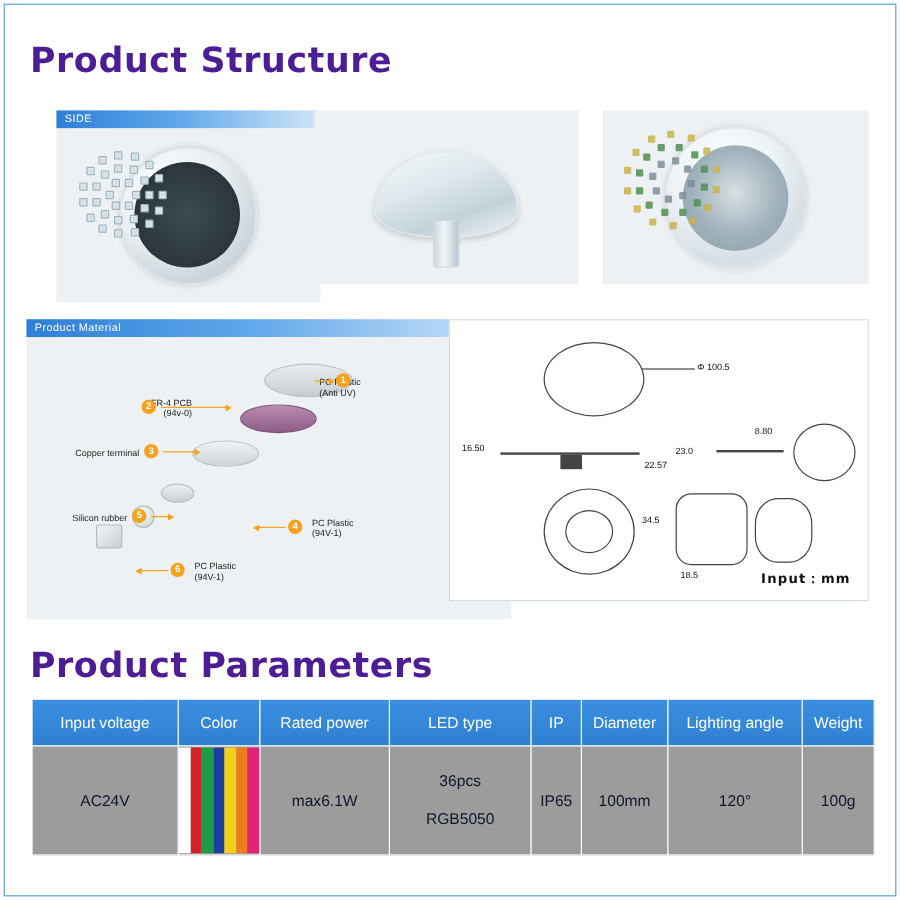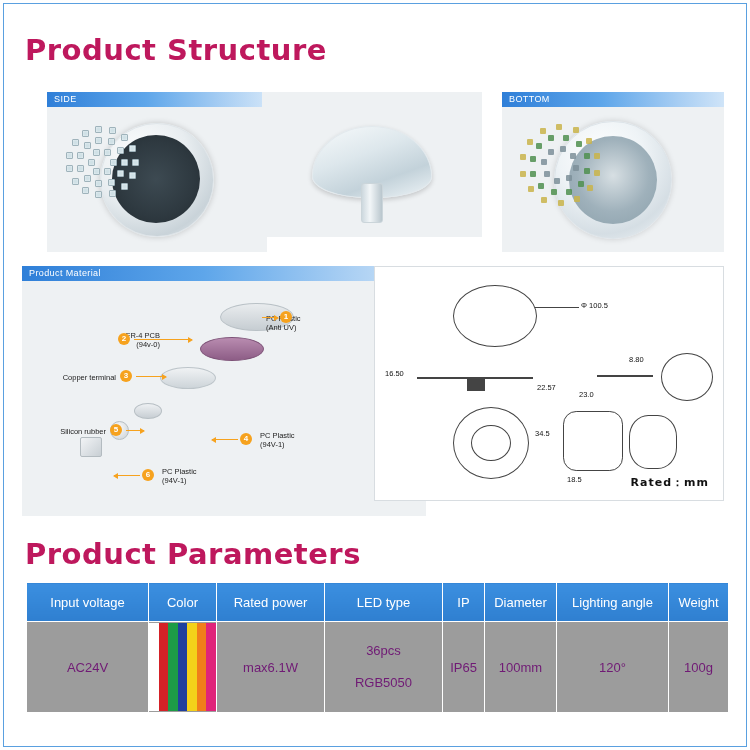--- a/index.html
+++ b/index.html
@@ -16,21 +16,21 @@
     border:1px solid #5aa0e0;box-sizing:border-box;pointer-events:none;
   }
   .page{position:absolute;left:0;top:0;width:750px;height:750px;}
 
   h1.section-title{
     position:absolute;
     font-size:29px;
     font-weight:bold;
     letter-spacing:0.5px;
     margin:0;
-    color:#be185d;
+    color:#4c1d95;
     font-family:"DejaVu Sans", sans-serif;
   }
   #title-structure{left:25px;top:33px;}
   #title-parameters{left:25px;top:537px;}
 
   
   .panel{position:absolute;}
   .panel-head{
     height:15px;
     background:linear-gradient(to right,#2f7fd8 0%, #5ea6ea 45%, #a8cef3 80%, #cfe4f8 100%);
@@ -177,21 +177,21 @@
     position:absolute;left:26px;top:582px;width:702px;border-collapse:collapse;
     table-layout:fixed;
   }
   #param-table th{
     background:linear-gradient(to bottom,#3b8fe0,#2f7fd0);
     color:#fff;font-weight:normal;font-size:13px;height:36px;
     border:1px solid #ffffff;
     font-family:"Liberation Sans", sans-serif;
   }
   #param-table td{
-    background:#9c9c9c;color:#701a75;font-size:13px;height:88px;text-align:center;
+    background:#9c9c9c;color:#0f172a;font-size:13px;height:88px;text-align:center;
     border:1px solid #ffffff;vertical-align:middle;
   }
   .colorbar{display:flex;width:100%;height:88px;}
   .colorbar span{flex:1;display:block;}
   .two-line span{display:block;line-height:22px;}
 </style>
 </head>
 <body>
 
 <div class="page">
@@ -241,21 +241,20 @@
   </div>
 
   <div class="panel" id="panel-top">
     <div class="panel-body">
       <div class="lamp-top"></div>
       <div class="lamp-top-stem"></div>
     </div>
   </div>
 
   <div class="panel" id="panel-bottom">
-    <div class="panel-head">BOTTOM</div>
     <div class="panel-body">
       <div class="lamp-bottom"></div>
       <div class="pcb-dots" id="pcb-dots">
           <i style="left: 56.6811px; top: 44.1787px;"></i>
           <i style="left: 49.8405px; top: 54.3359px;"></i>
           <i style="left: 37.8213px; top: 56.6811px;"></i>
           <i style="left: 27.6641px; top: 49.8405px;"></i>
           <i style="left: 25.3189px; top: 37.8213px;"></i>
           <i style="left: 32.1595px; top: 27.6641px;"></i>
           <i style="left: 44.1787px; top: 25.3189px;"></i>
@@ -354,32 +353,32 @@
         <div class="sz-circle" style="left:78px;top:18px;width:82px;height:60px;border-radius:50%;"></div>
         <div class="sz-line" style="left:160px;top:40px;width:44px;height:1px;"></div>
         <div class="sz-txt" style="left:206px;top:34px;">Φ 100.5</div>
 
         <div class="sz-line" style="left:42px;top:110px;width:116px;height:2px;"></div>
         <div class="sz-line" style="left:92px;top:112px;width:18px;height:12px;"></div>
         <div class="sz-txt" style="left:10px;top:102px;">16.50</div>
         <div class="sz-txt" style="left:162px;top:116px;">22.57</div>
 
         <div class="sz-line" style="left:222px;top:108px;width:56px;height:2px;"></div>
-        <div class="sz-txt" style="left:204px;top:104px;margin-top:19px;">23.0</div>
+        <div class="sz-txt" style="left:188px;top:104px;">23.0</div>
         <div class="sz-txt" style="left:254px;top:88px;">8.80</div>
         <div class="sz-circle" style="left:286px;top:86px;width:50px;height:46px;border-radius:50%;"></div>
 
         <div class="sz-circle" style="left:78px;top:140px;width:74px;height:70px;"></div>
         <div class="sz-circle" style="left:96px;top:158px;width:38px;height:34px;"></div>
         <div class="sz-circle" style="left:188px;top:144px;width:58px;height:58px;border-radius:22%;"></div>
         <div class="sz-circle" style="left:254px;top:148px;width:46px;height:52px;border-radius:40%;"></div>
         <div class="sz-txt" style="left:160px;top:162px;">34.5</div>
         <div class="sz-txt" style="left:192px;top:208px;">18.5</div>
 
-        <div class="unit">Rated：mm</div>
+        <div class="unit">Input：mm</div>
       </div>
     </div>
   </div>
 
   <h1 class="section-title" id="title-parameters">Product Parameters</h1>
 
   <table id="param-table">
     <colgroup>
       <col style="width:122px">
         <col style="width:68px">

